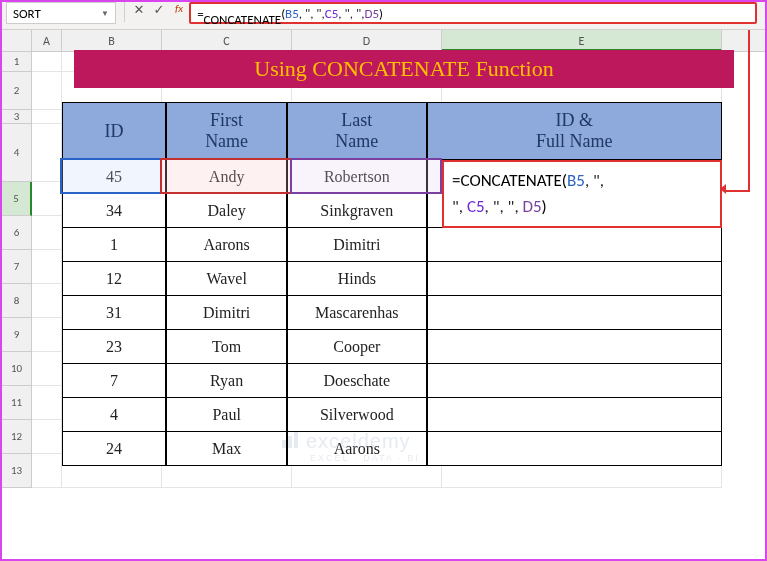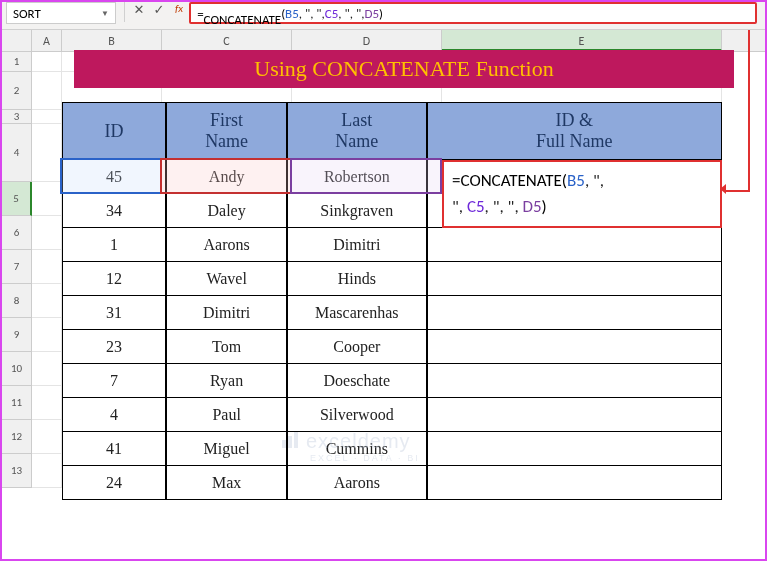--- a/index.html
+++ b/index.html
@@ -426,26 +426,20 @@
           <div class="c-ln">Doeschate</div>
           <div class="c-full"></div>
         </div>
         <div class="dt-row">
           <div class="c-id">4</div>
           <div class="c-fn">Paul</div>
           <div class="c-ln">Silverwood</div>
           <div class="c-full"></div>
         </div>
         <div class="dt-row">
-          <div class="c-id">41</div>
-          <div class="c-fn">Miguel</div>
-          <div class="c-ln">Cummins</div>
-          <div class="c-full"></div>
-        </div>
-        <div class="dt-row">
           <div class="c-id">24</div>
           <div class="c-fn">Max</div>
           <div class="c-ln">Aarons</div>
           <div class="c-full"></div>
         </div>
       </div>
   </div>
 
   <div class="sel-b5"></div>
   <div class="sel-c5"></div>

